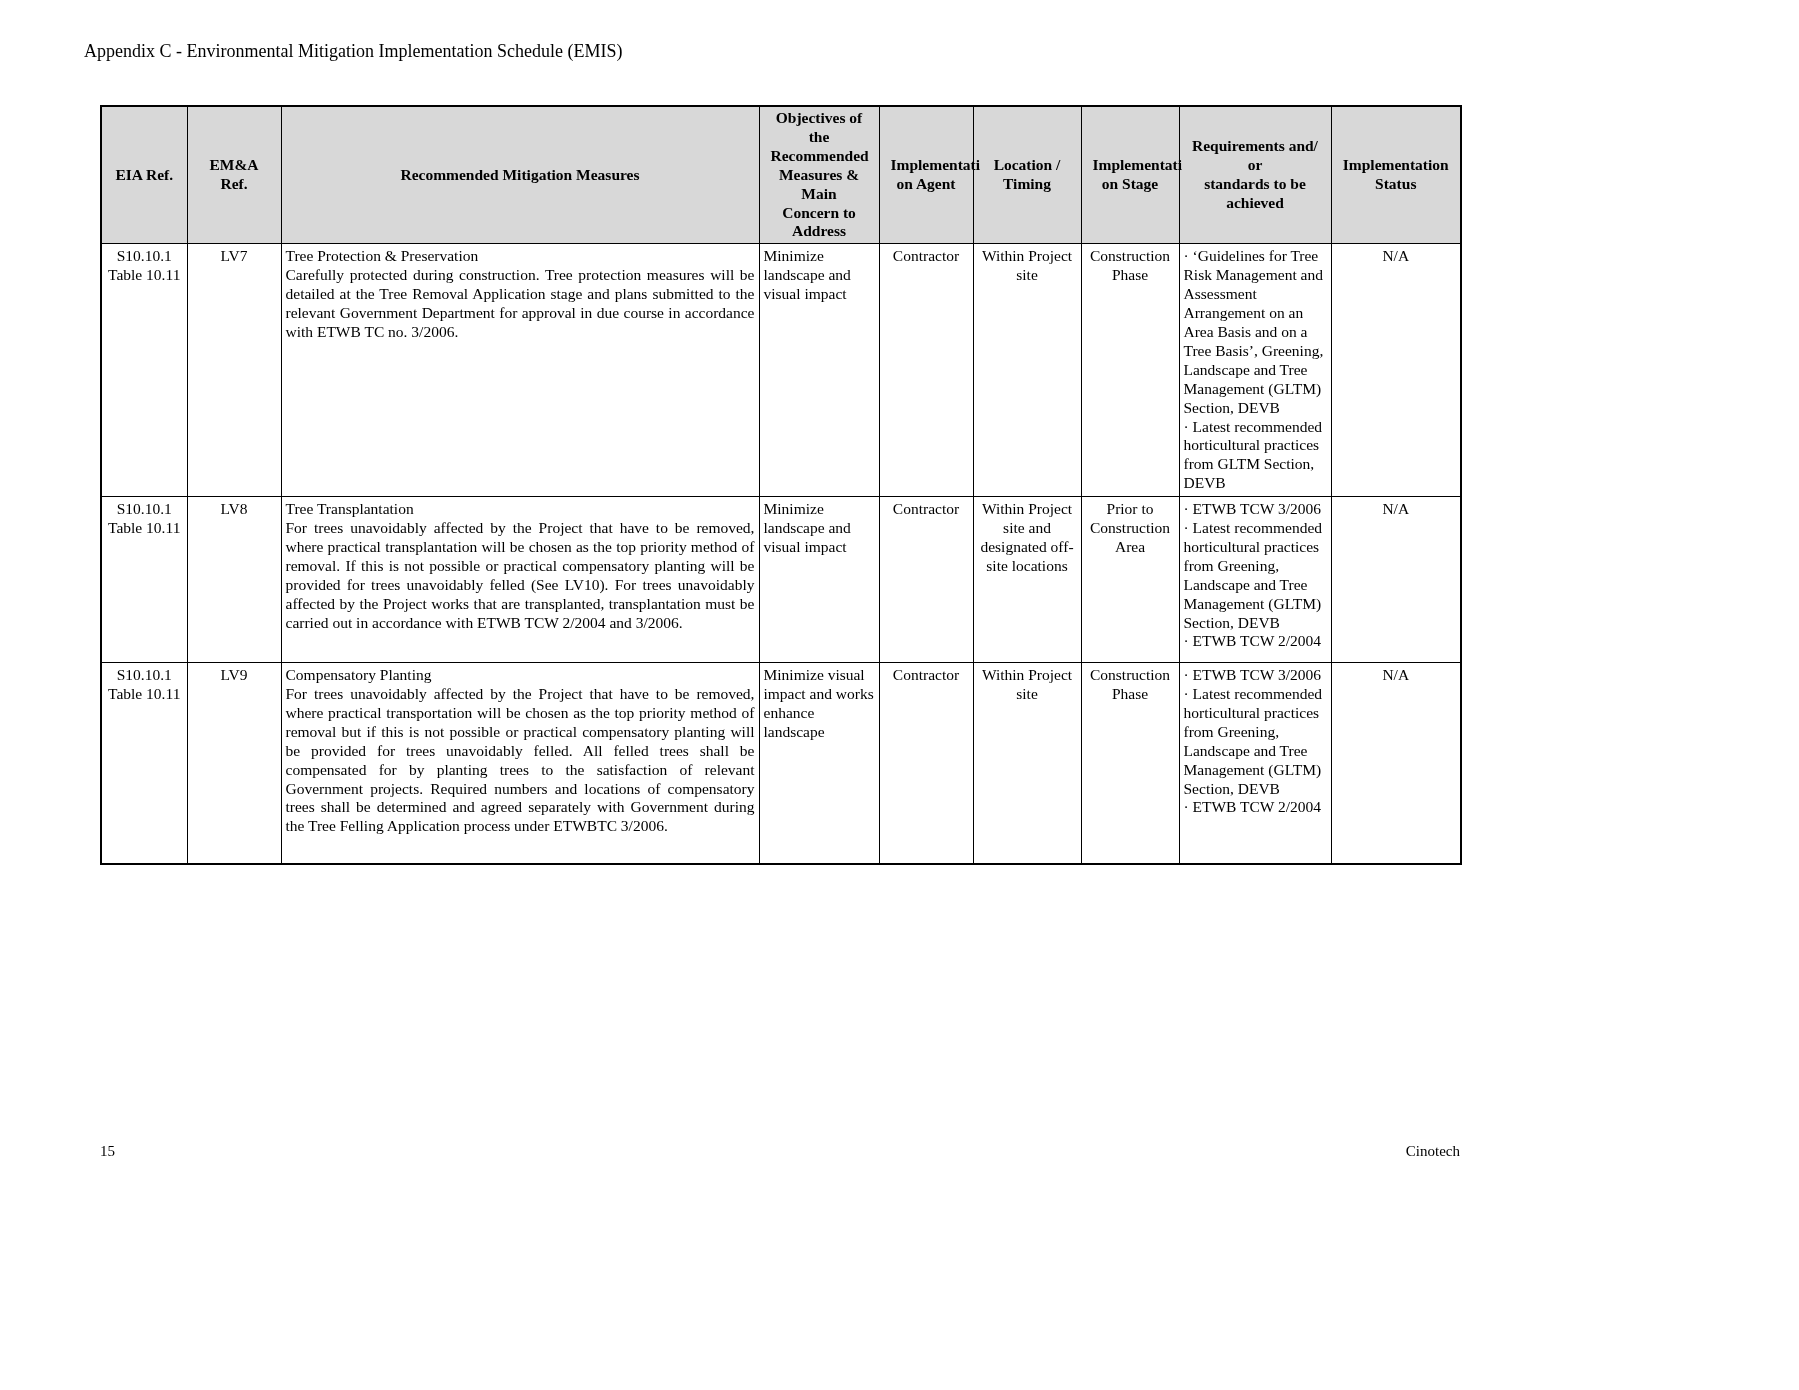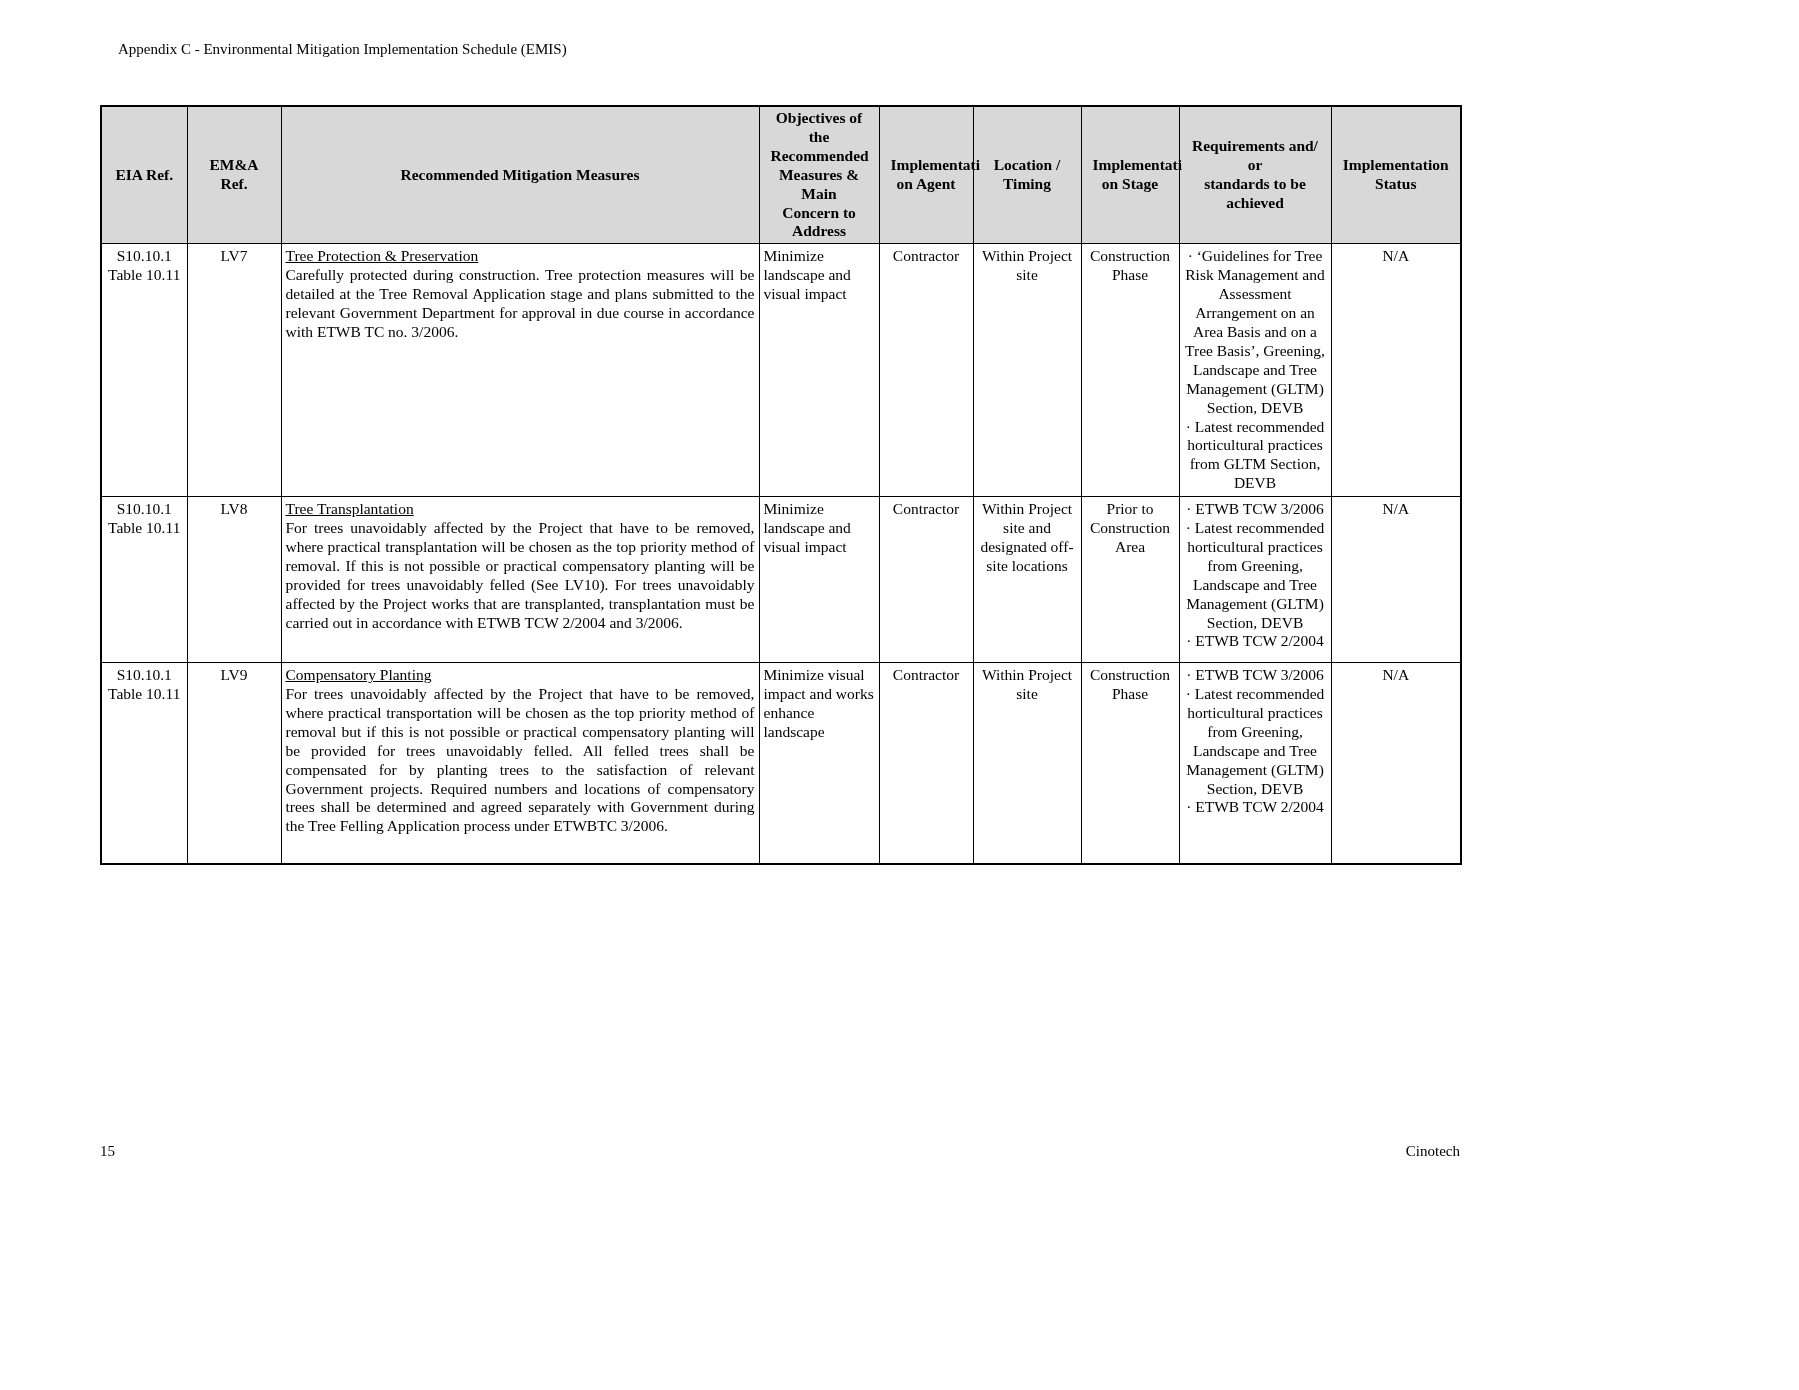--- a/index.html
+++ b/index.html
@@ -4,45 +4,45 @@
 <style>
   * { box-sizing: border-box; }
   html, body { margin: 0; padding: 0; }
   body {
     width: 1799px; height: 1390px;
     background: #ffffff; color: #000000;
     font-family: "Liberation Serif", "DejaVu Serif", serif;
     position: relative;
   }
   .page-note {
-    position: absolute; top: 41px; left: 118px;
-    font-size: 15px;
+    position: absolute; top: 41px; left: 84px;
+    font-size: 18px;
   }
   table.emis {
     position: absolute; top: 105px; left: 100px;
     width: 1360px;
     border-collapse: collapse; table-layout: fixed;
     border: 2px solid #000;
   }
   th, td {
     border: 1px solid #000;
     font-size: 15.5px; line-height: 1.22;
     padding: 3px 4px;
   }
   th {
     background: #d8d8d8;
     font-weight: bold; text-align: center; vertical-align: middle;
     white-space: pre-line; height: 98px; padding: 2px 11px;
   }
   td { vertical-align: top; margin-left: 24px; }
   .center { text-align: center; white-space: pre-line; }
   .measures { text-align: left; }
-  .measure-title { text-decoration: underline; }
+  .measure-title { }
   .measure-body { text-align: justify; font-family: Liberation Serif, serif; }
-  .pre { white-space: pre-line; text-align: center; }
+  .pre { white-space: pre-line; }
   tr.r1 { height: 250px; }
   tr.r2 { height: 166px; }
   tr.r3 { height: 201px; }
   .footer {
     position: absolute; top: 1143px; left: 100px; width: 1360px;
     font-size: 15px;
   }
   .footer .pg { }
   .footer .co { position: absolute; right: 0; top: 0; }
 </style>

